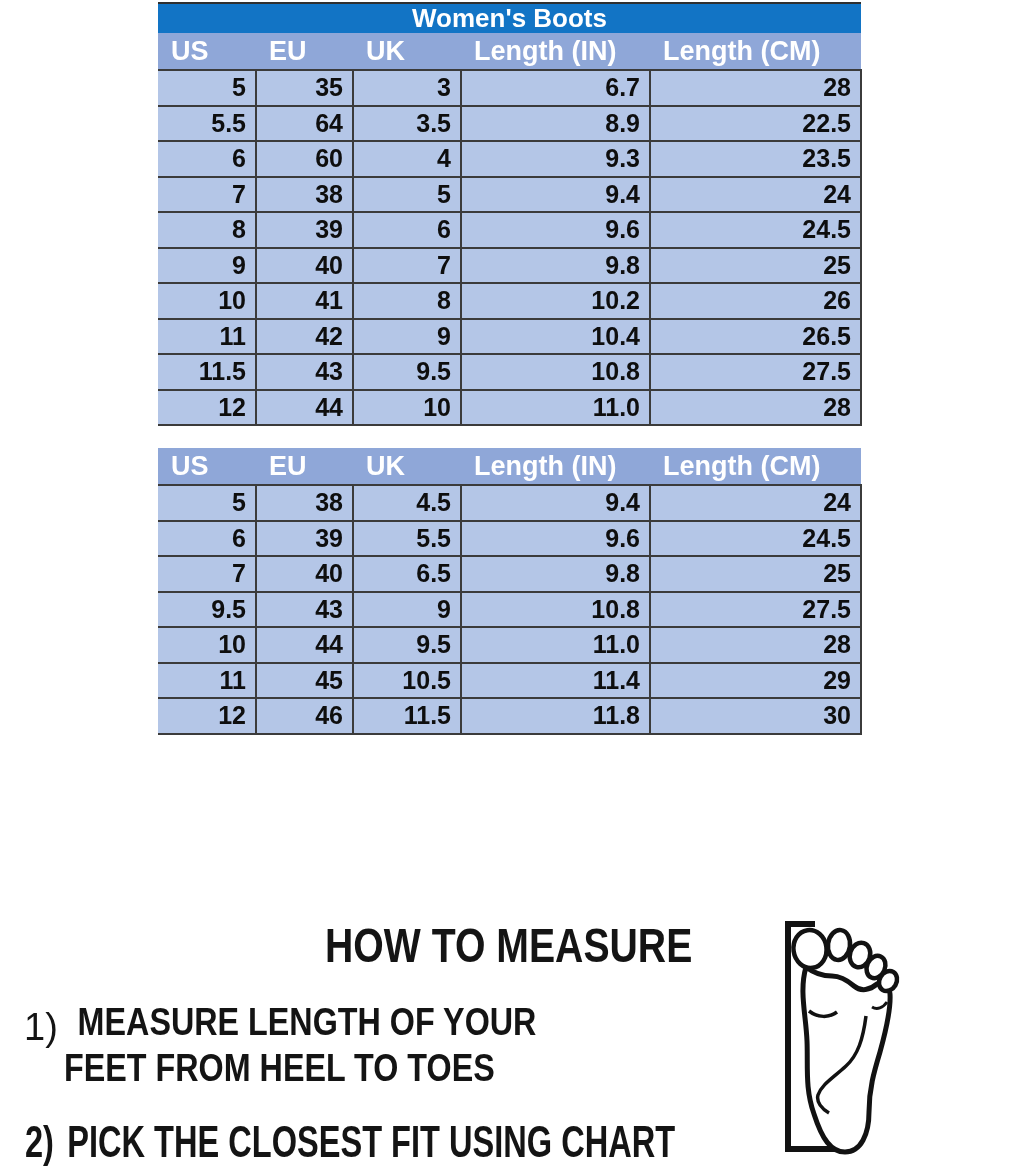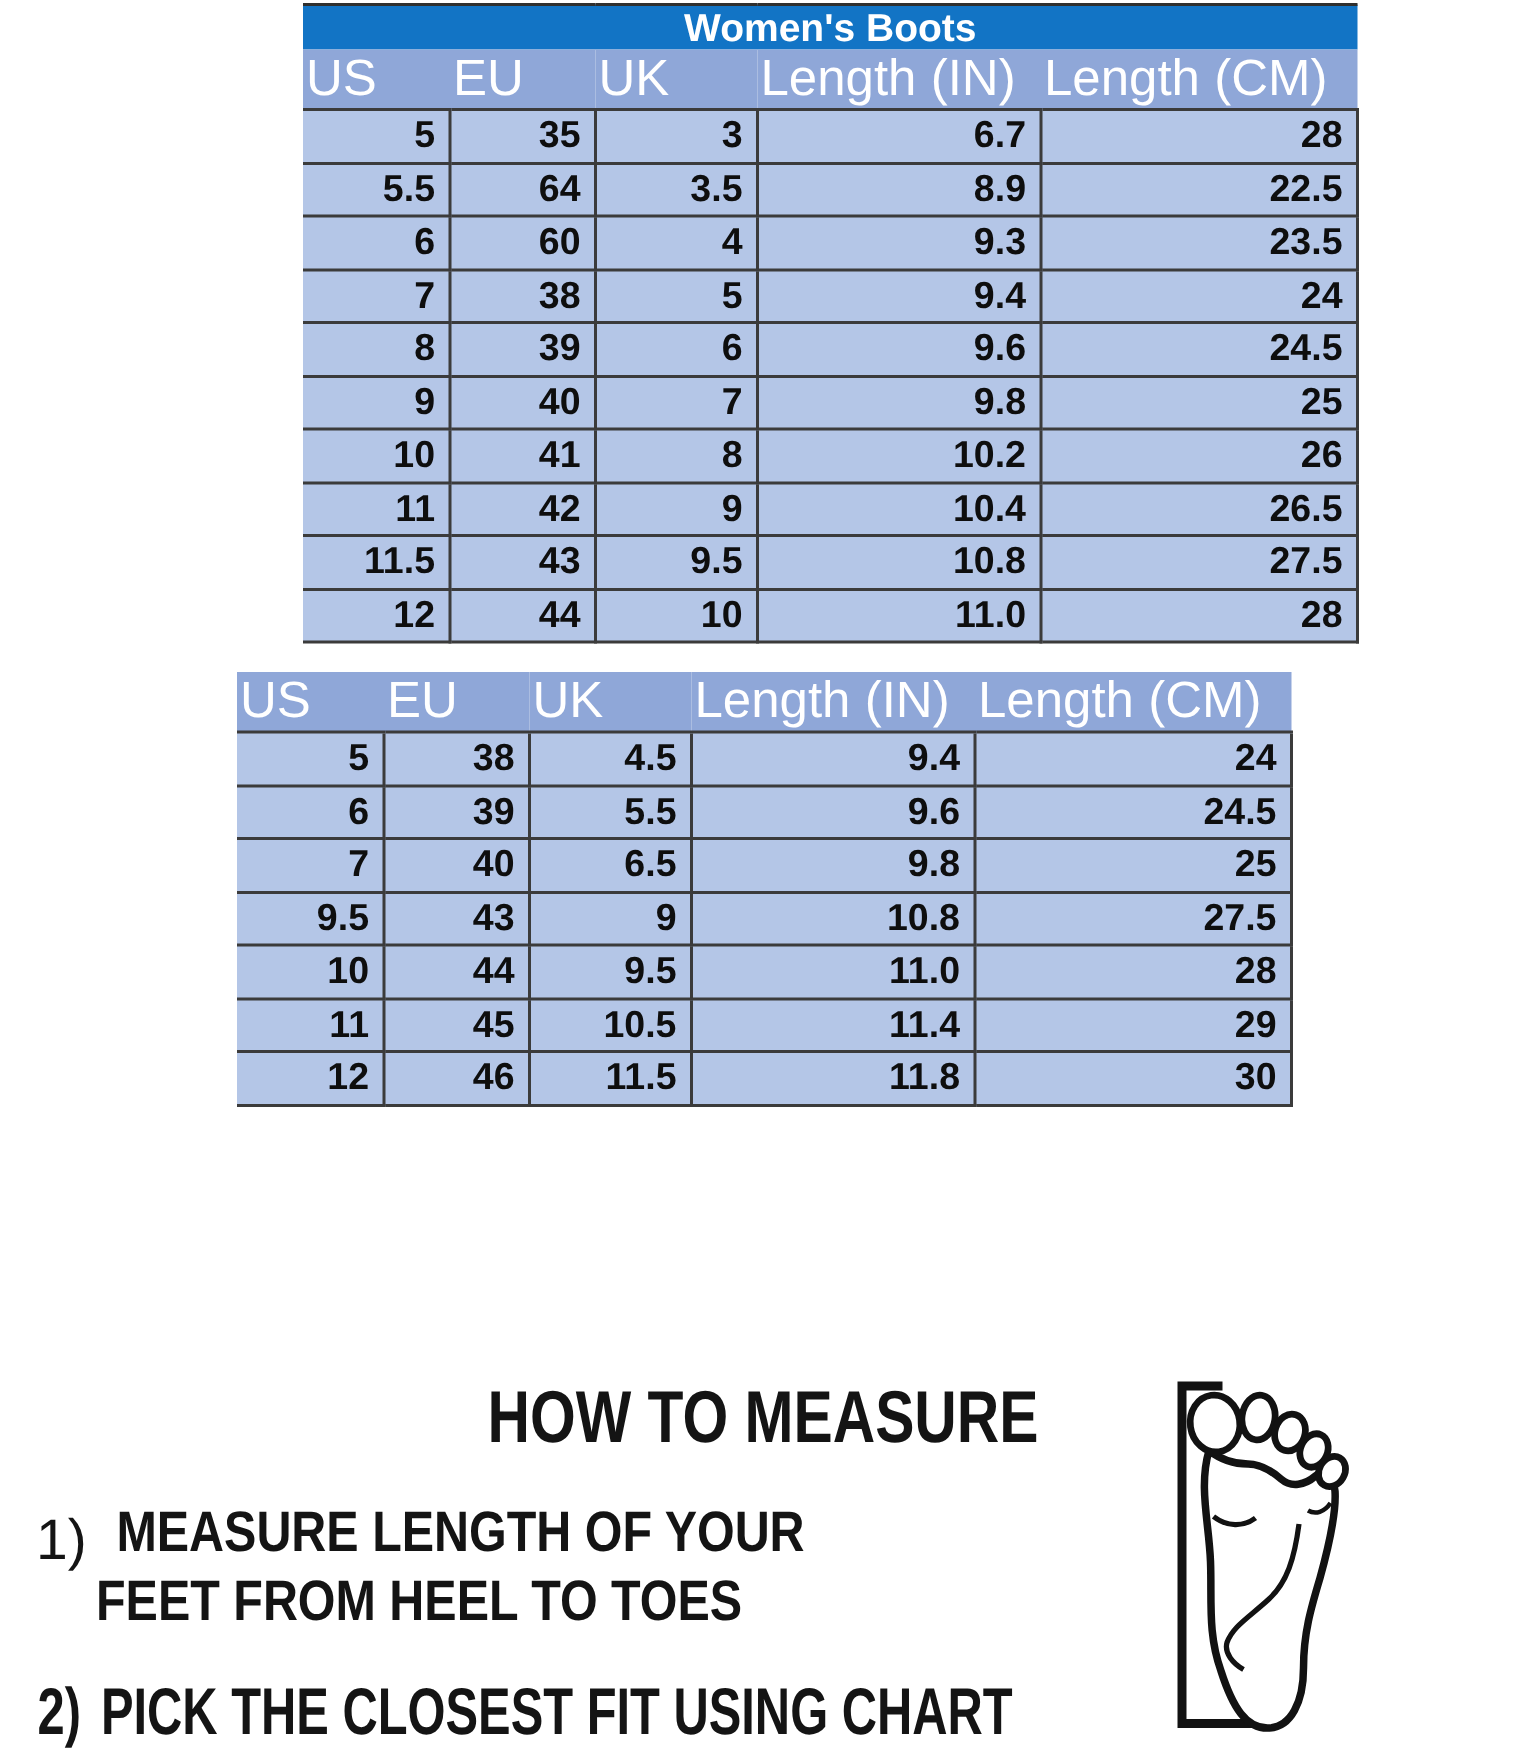--- a/index.html
+++ b/index.html
@@ -7,37 +7,37 @@
     width:1024px; height:1169px; position:relative; overflow:hidden;
     background:#ffffff;
     font-family:"Liberation Sans", sans-serif;
   }
 
   
   table.size-table {
     position:absolute; left:158px; width:703px;
     border-collapse:collapse; table-layout:fixed;
   }
-  #womens-table { top:2px;margin-left:44px; }
+  #womens-table { top:2px; }
   #mens-table   { top:448px; }
 
   td, th { padding:0; }
 
   td.title-cell {
     background:#1274C5; color:#ffffff;
     font-weight:bold; font-size:26px; text-align:center;
     border-top:2px solid #2f2f2f;
     height:29px; line-height:29px;
   }
   #mens-table td.title-cell { height:35px; line-height:35px; }
 
   tr.col-head th {
     background:#8FA7D8; color:#ffffff;
-    font-weight:normal; font-size:34px; text-align:left;
-    padding-left:2px; height:36px;
+    font-weight:bold; font-size:27px; text-align:left;
+    padding-left:13px; height:36px;
     border-bottom:2px solid #3b3b3b;
   }
 
   tbody td {
     background:#B4C6E7; color:#0e0e0e;
     font-weight:bold; font-size:25px; text-align:right;
     padding-right:9px; height:33.5px;
     border:2px solid #3b3b3b;
   }
   tbody td:first-child { border-left:none; }

